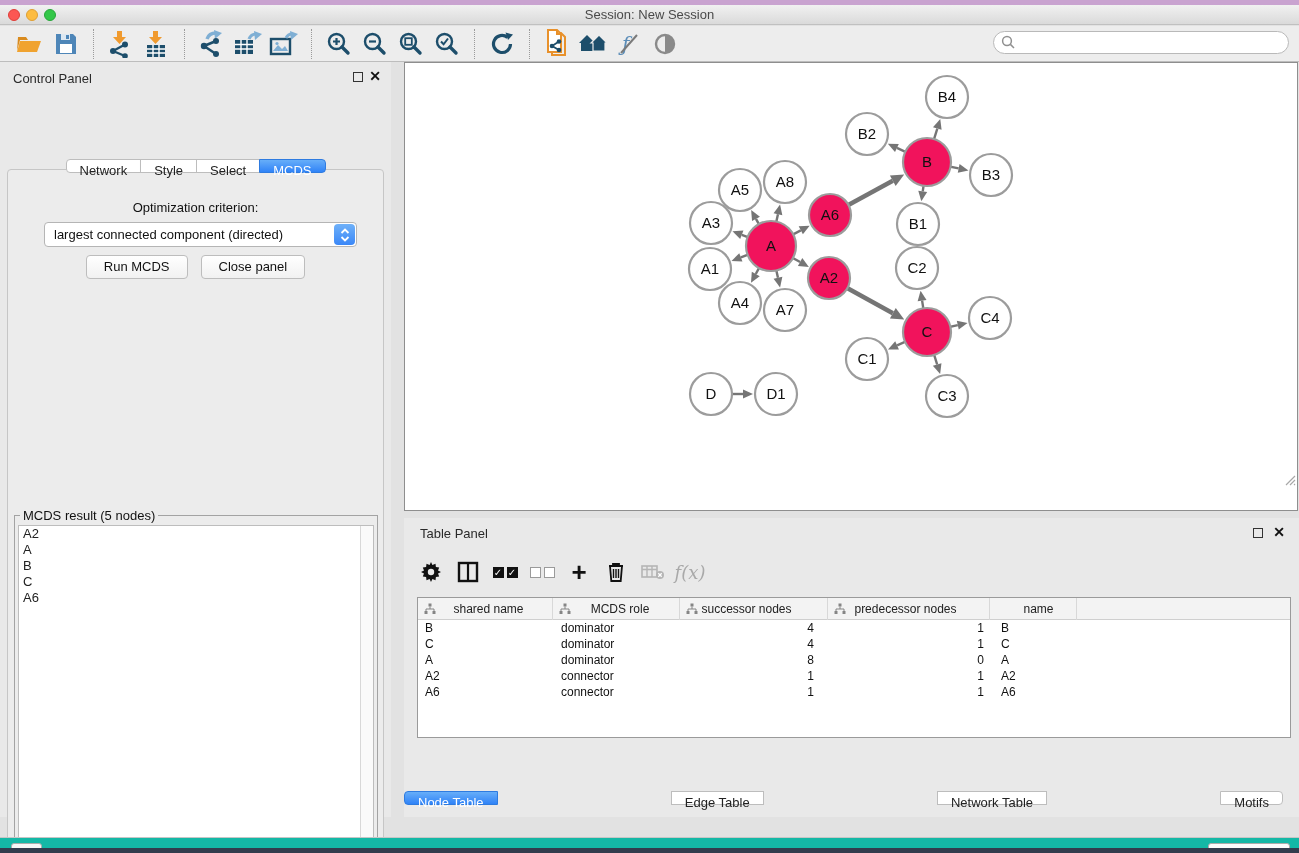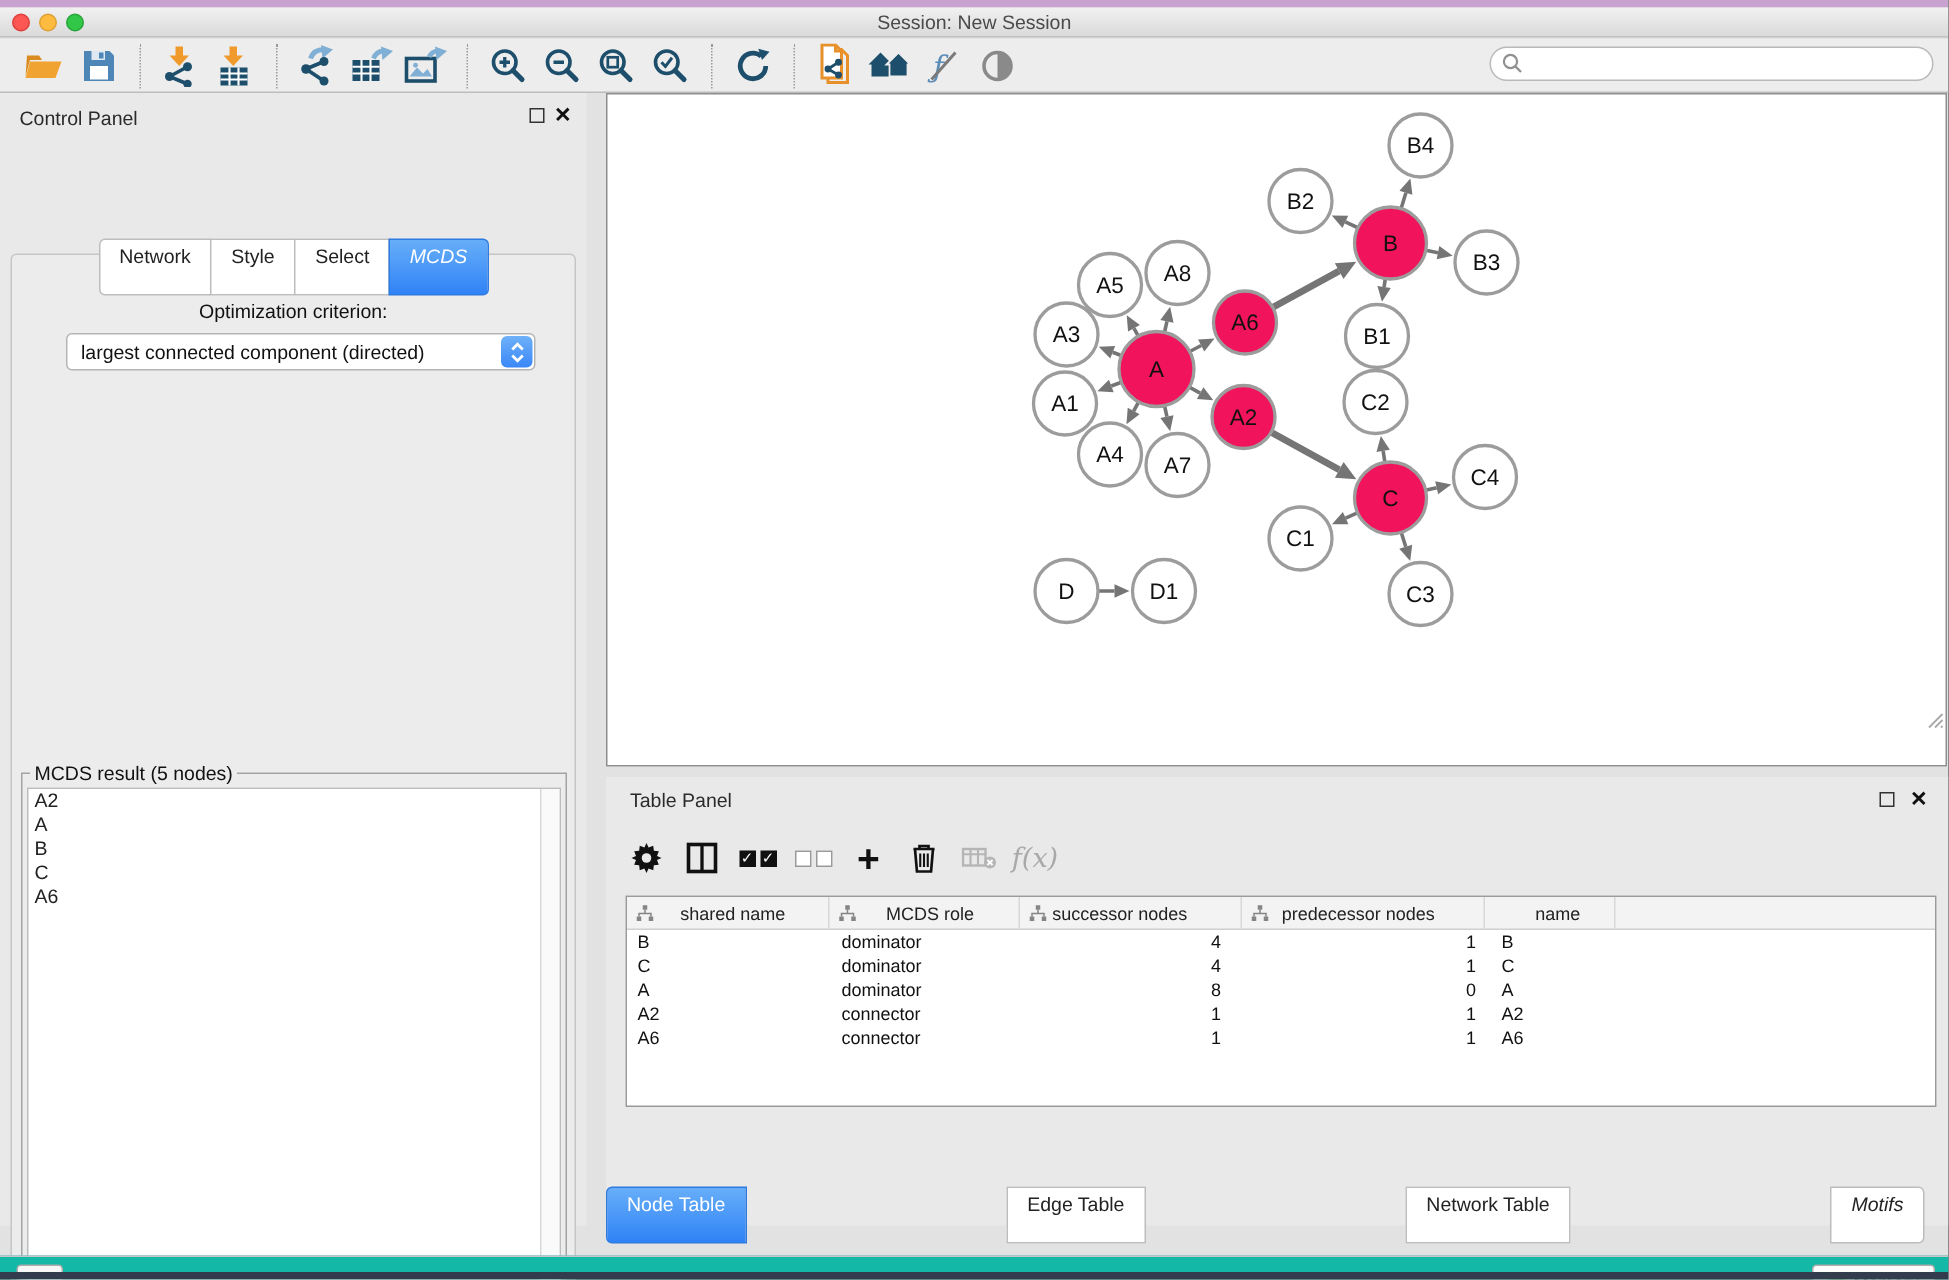--- a/index.html
+++ b/index.html
@@ -39,24 +39,24 @@
   .panel-head .panel-title { position:absolute; left:13px; top:9px; font-size:13px; color:#2A2A2A; }
   .float-icon { position:absolute; top:10px; width:10px; height:10px; border:1.5px solid #333; }
   .close-icon { position:absolute; top:6px; font-size:14px; font-weight:bold; color:#111; }
   .control-panel .float-icon{ right:28px; } .control-panel .close-icon{ right:10px; }
 
   .cp-inner { position:absolute; left:7px; top:107px; width:377px; height:696px;
               background:#ECECEC; border:1px solid #C6C6C6; border-radius:4px; }
 
   .seg-tabs { position:absolute; display:flex; }
   .cp-tabs { top:-11px; left:50%; transform:translateX(-50%); }
-  .seg-tab { height:38px; line-height:22px; padding:0 13px; font-size:13px; background:#FFF;
+  .seg-tab { height:14px; line-height:22px; padding:0 13px; font-size:13px; background:#FFF;
              border:1px solid #BDBDBD; margin-left:-1px; white-space:nowrap; cursor:default; }
   .seg-tab:first-child { border-radius:4px 0 0 4px; margin-left:0; }
-  .seg-tab:last-child { border-radius:0 4px 4px 0;font-style:italic; }
+  .seg-tab:last-child { border-radius:0 4px 4px 0; }
   .seg-tab.selected { background:linear-gradient(#67AEF9,#3083F7); border-color:#2E7BE0; color:#FFF; }
 
   .opt-label { position:absolute; left:0; right:0; top:30px; text-align:center; font-size:13px; color:#111; }
   .criterion-select { position:absolute; left:36px; top:52px; width:313px; height:25px; background:#FFF;
                       border:1px solid #B5B5B5; border-radius:4px; font-size:13px; line-height:23px;
                       padding-left:9px; color:#111; }
   .stepper { position:absolute; right:1px; top:1px; bottom:1px; width:21px; border-radius:4px;
              background:linear-gradient(#6FB1F9,#3A87F7); display:flex; flex-direction:column;
              align-items:center; justify-content:center; }
   .stepper svg { display:block; }
@@ -284,20 +284,24 @@
         </div>
       <div class="opt-label">Optimization criterion:</div>
       <div class="criterion-select">
         <span>largest connected component (directed)</span>
         <span class="stepper">
           <svg width="10" height="14" viewBox="0 0 10 14">
               <path d="M1.5,5 L5,1.5 L8.5,5" fill="none" stroke="#FFF" stroke-width="1.8"></path>
               <path d="M1.5,9 L5,12.5 L8.5,9" fill="none" stroke="#FFF" stroke-width="1.8"></path>
             </svg>
         </span>
+      </div>
+      <div class="btn-row">
+        <button class="push-btn">Run MCDS</button>
+        <button class="push-btn">Close panel</button>
       </div>
       <div class="result-box">
         <span class="result-legend">MCDS result (5 nodes)</span>
         <div class="result-list" id="result-list">
           <div class="result-scroll"></div>
         <div class="result-item">A2</div>
             <div class="result-item">A</div>
             <div class="result-item">B</div>
             <div class="result-item">C</div>
             <div class="result-item">A6</div>

